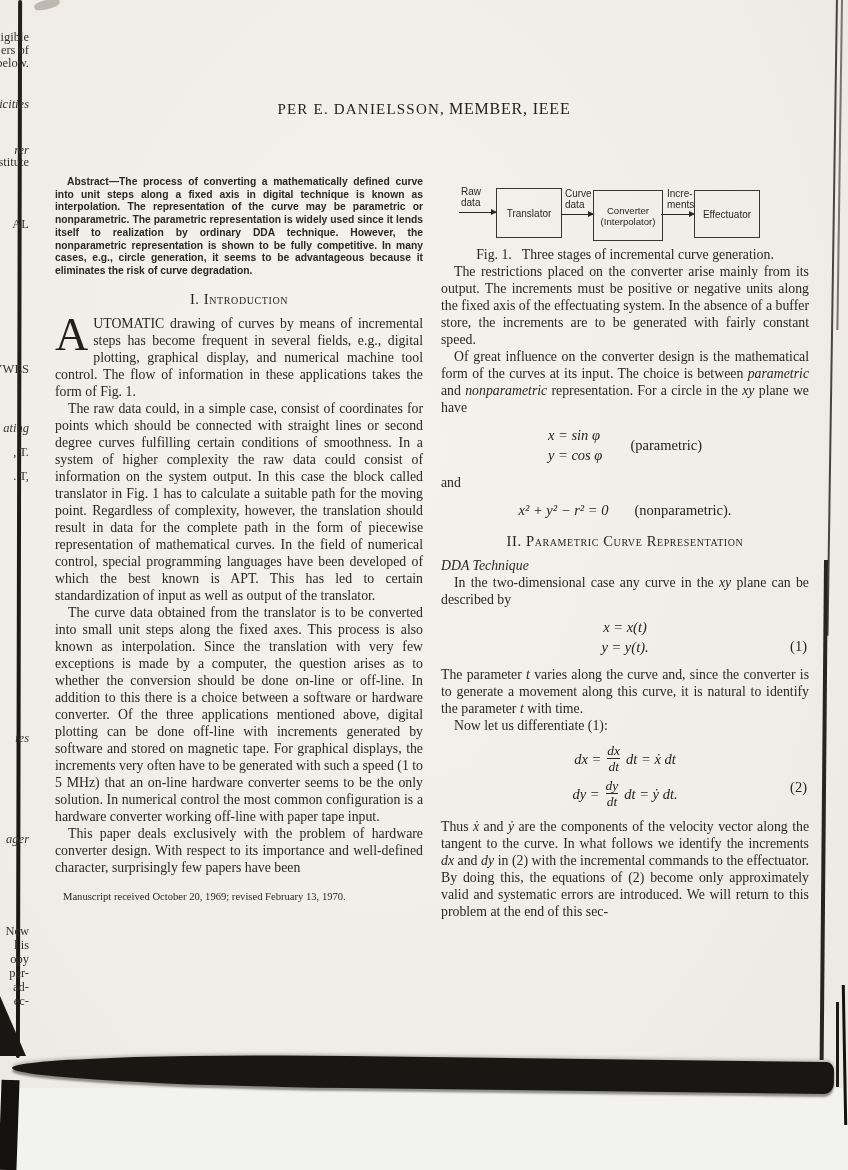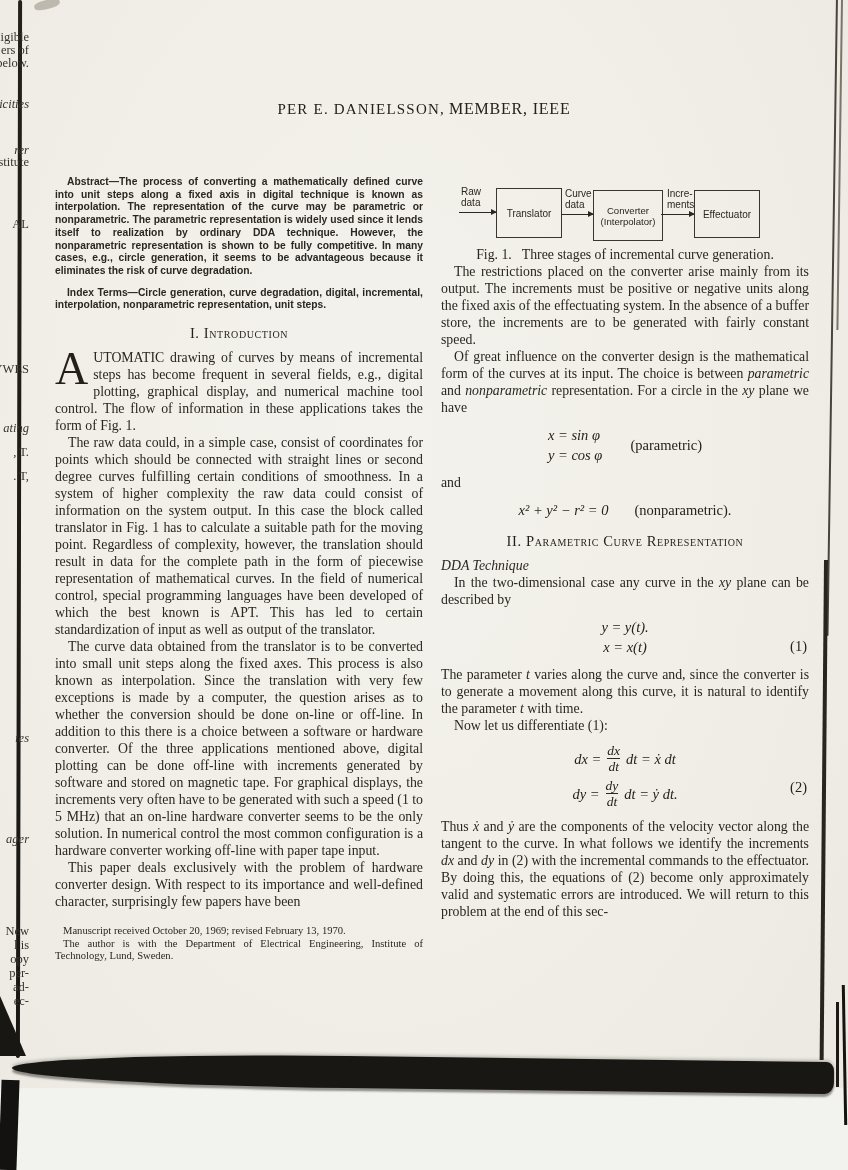--- a/index.html
+++ b/index.html
@@ -136,33 +136,31 @@
 
 
   <div class="byline">
     <span class="author">PER E. DANIELSSON,</span><span class="membership">MEMBER, IEEE</span>
   </div>
 
   <div class="col" id="col-left">
 
     <p class="abs"><span>Abstract—</span><span>The process of converting a mathematically defined curve into unit steps along a fixed axis in digital technique is known as interpolation. The representation of the curve may be parametric or nonparametric. The parametric representation is widely used since it lends itself to realization by ordinary DDA technique. However, the nonparametric representation is shown to be fully competitive. In many cases, e.g., circle generation, it seems to be advantageous because it eliminates the risk of curve degradation.</span></p>
 
-    <p class="abs"><span>Index Terms—</span><span>Circle generation, curve degradation, digital, incremental, interpolation, nonparametric representation, unit steps.</span></p>
 
     <h2 class="sec">I. Introduction</h2>
 
     <p class="dropcap-p"><span class="dropcap">A</span><span>UTOMATIC drawing of curves by means of incremental steps has become frequent in several fields, e.g., digital plotting, graphical display, and numerical machine tool control. The flow of information in these applications takes the form of Fig. 1.</span></p>
 
     <p>The raw data could, in a simple case, consist of coordinates for points which should be connected with straight lines or second degree curves fulfilling certain conditions of smoothness. In a system of higher complexity the raw data could consist of information on the system output. In this case the block called translator in Fig. 1 has to calculate a suitable path for the moving point. Regardless of complexity, however, the translation should result in data for the complete path in the form of piecewise representation of mathematical curves. In the field of numerical control, special programming languages have been developed of which the best known is APT. This has led to certain standardization of input as well as output of the translator.</p>
     <p>The curve data obtained from the translator is to be converted into small unit steps along the fixed axes. This process is also known as interpolation. Since the translation with very few exceptions is made by a computer, the question arises as to whether the conversion should be done on-line or off-line. In addition to this there is a choice between a software or hardware converter. Of the three applications mentioned above, digital plotting can be done off-line with increments generated by software and stored on magnetic tape. For graphical displays, the increments very often have to be generated with such a speed (1 to 5 MHz) that an on-line hardware converter seems to be the only solution. In numerical control the most common configuration is a hardware converter working off-line with paper tape input.</p>
     <p>This paper deals exclusively with the problem of hardware converter design. With respect to its importance and well-defined character, surprisingly few papers have been</p>
 
     <div class="fnblock">
       <p>Manuscript received October 20, 1969; revised February 13, 1970.</p>
-      <p>The author is with the Department of Electrical Engineering, Institute of Technology, Lund, Sweden.</p>
     </div>
   </div>
 
   <div class="col" id="col-right">
 
     <div class="fig">
       <div class="flab flab-raw">
         <div>Raw</div>
         <div>data</div>
       </div>
@@ -209,22 +207,22 @@
       <span>x² + y² − r² = 0</span><span class="tag">(nonparametric).</span>
     </div>
 
 
     <h2 class="sec">II. Parametric Curve Representation</h2>
     <p class="noindent" style="font-style:italic">DDA Technique</p>
 
     <p>In the two-dimensional case any curve in the <i>xy</i> plane can be described by</p>
 
     <div class="eq">
+      <div>x = x(t)</div>
       <div>y = y(t).</div>
-      <div>x = x(t)</div>
       <span class="eqnum">(1)</span>
     </div>
 
     <p class="noindent">The parameter <i>t</i> varies along the curve and, since the converter is to generate a movement along this curve, it is natural to identify the parameter <i>t</i> with time.</p>
     <p>Now let us differentiate (1):</p>
 
     <div class="eq">
       <div class="eqrow">
         <span class="lhs">dx =</span>
         <span class="frac">

